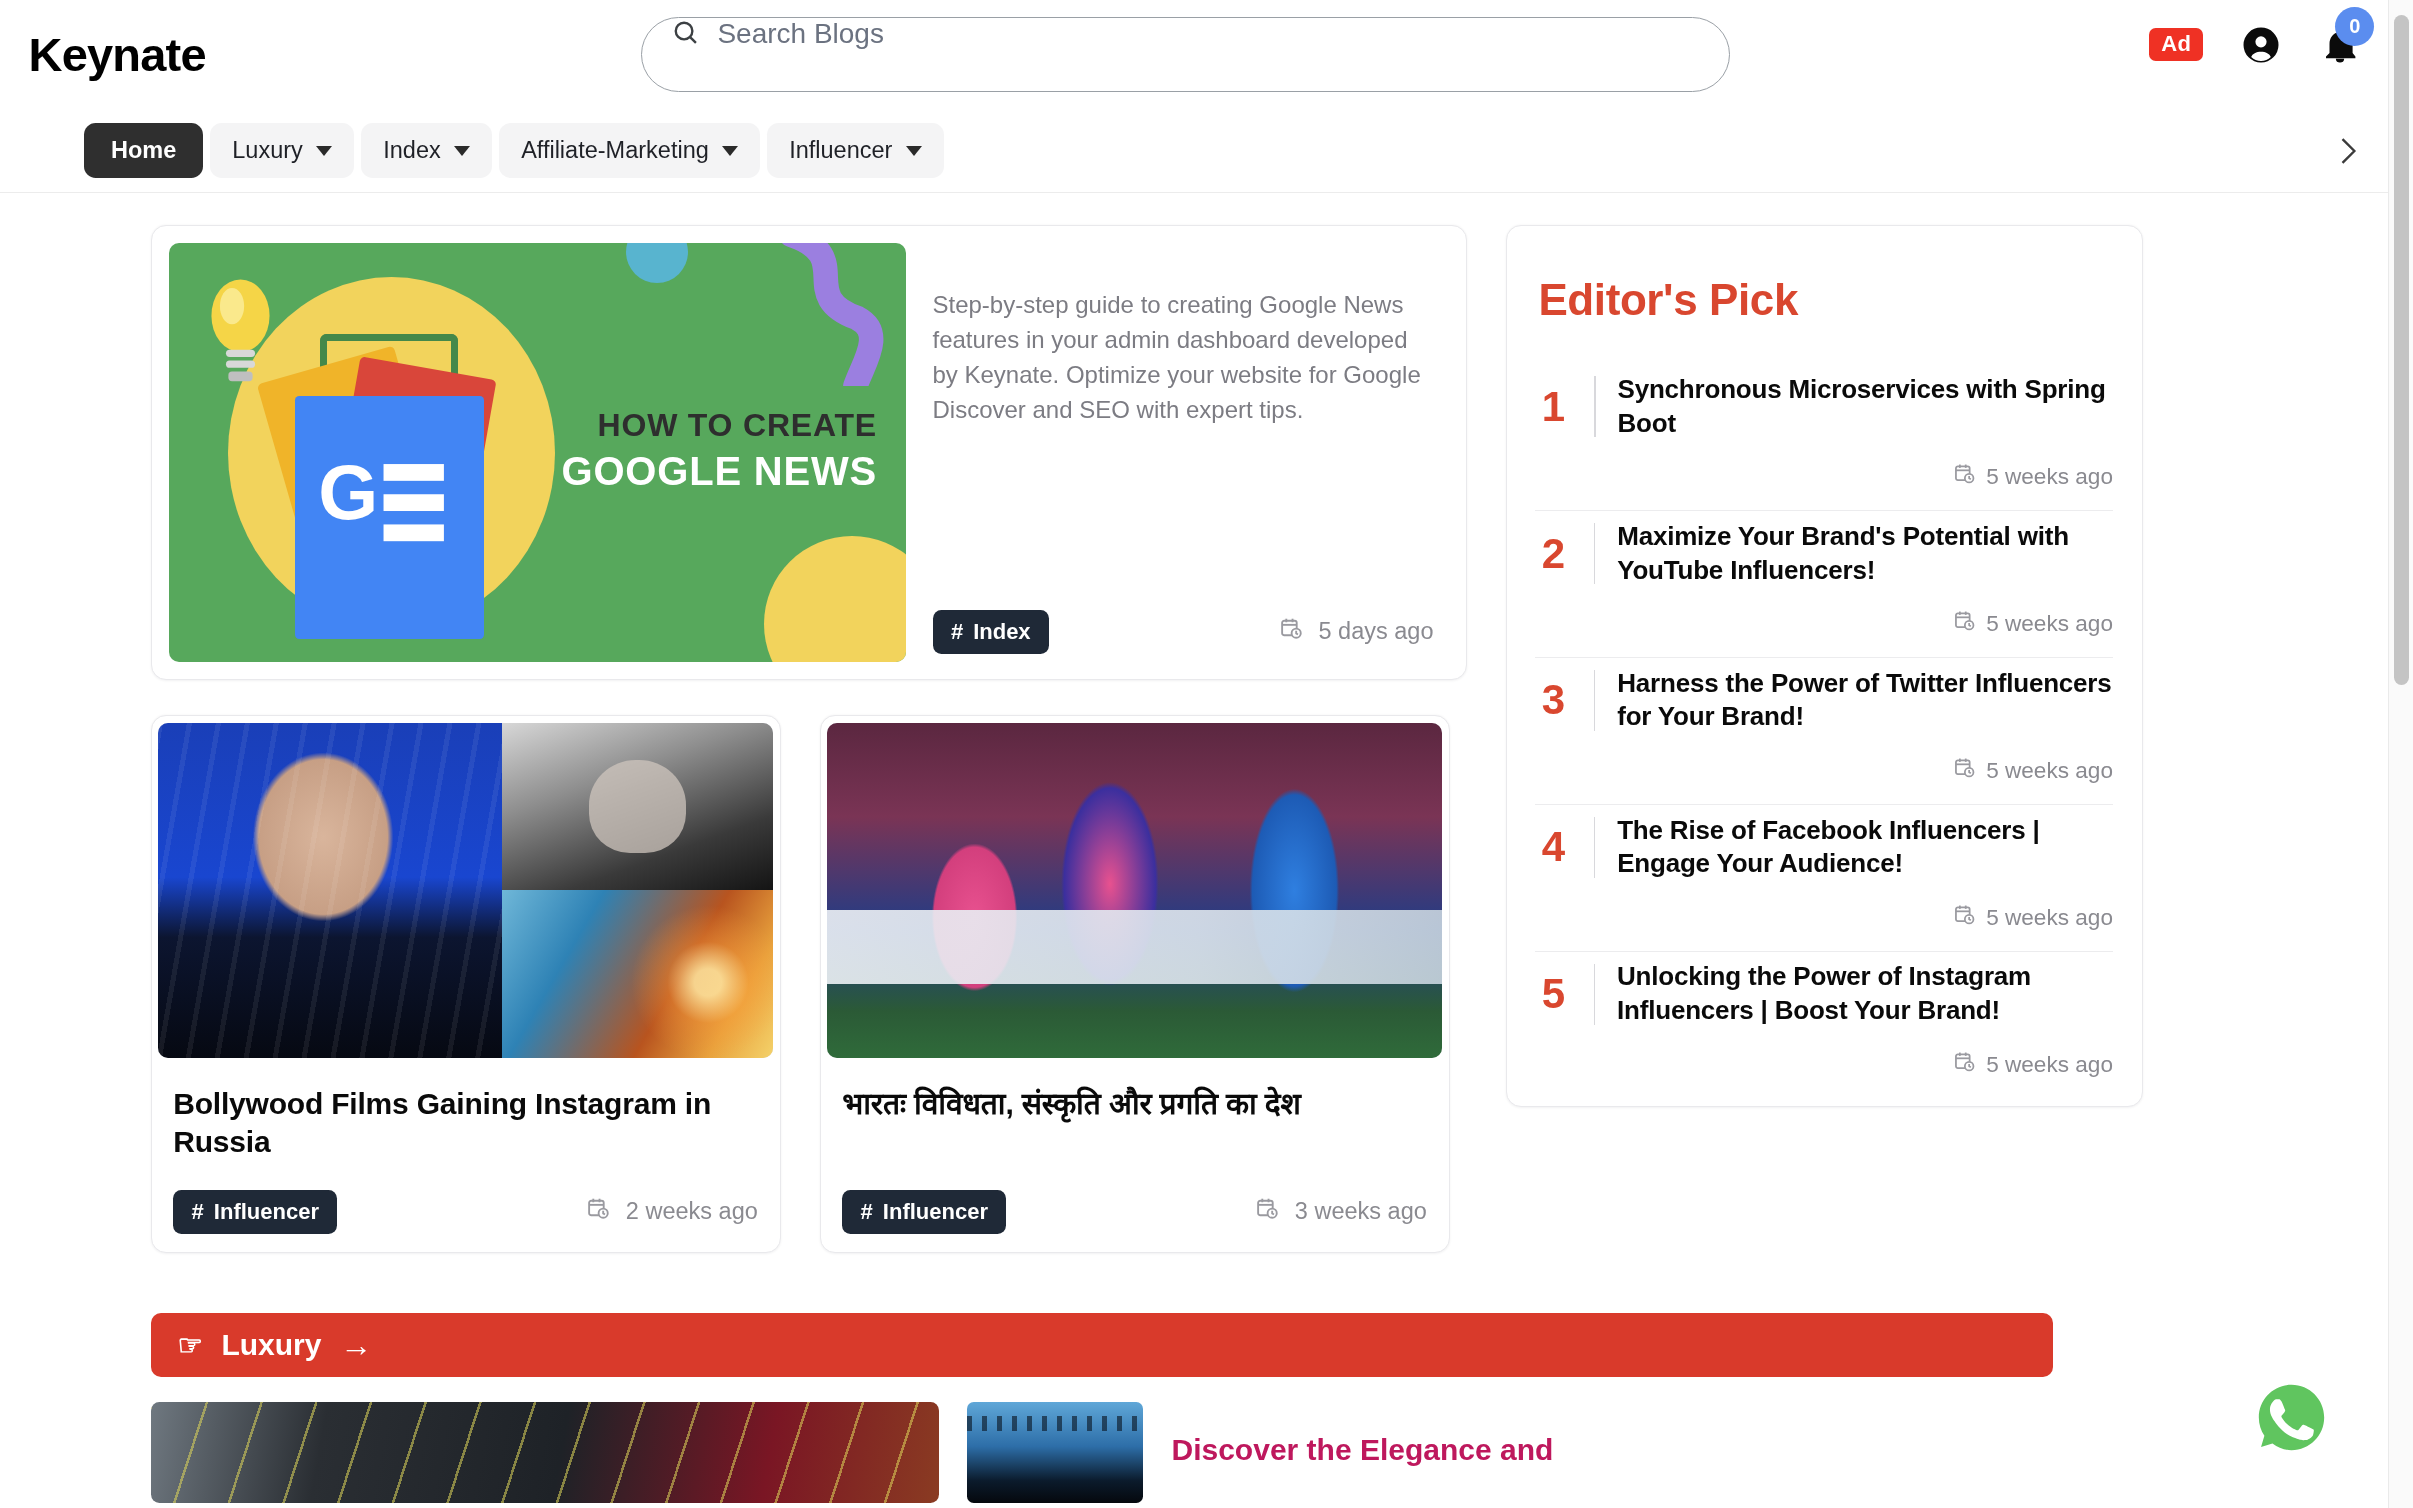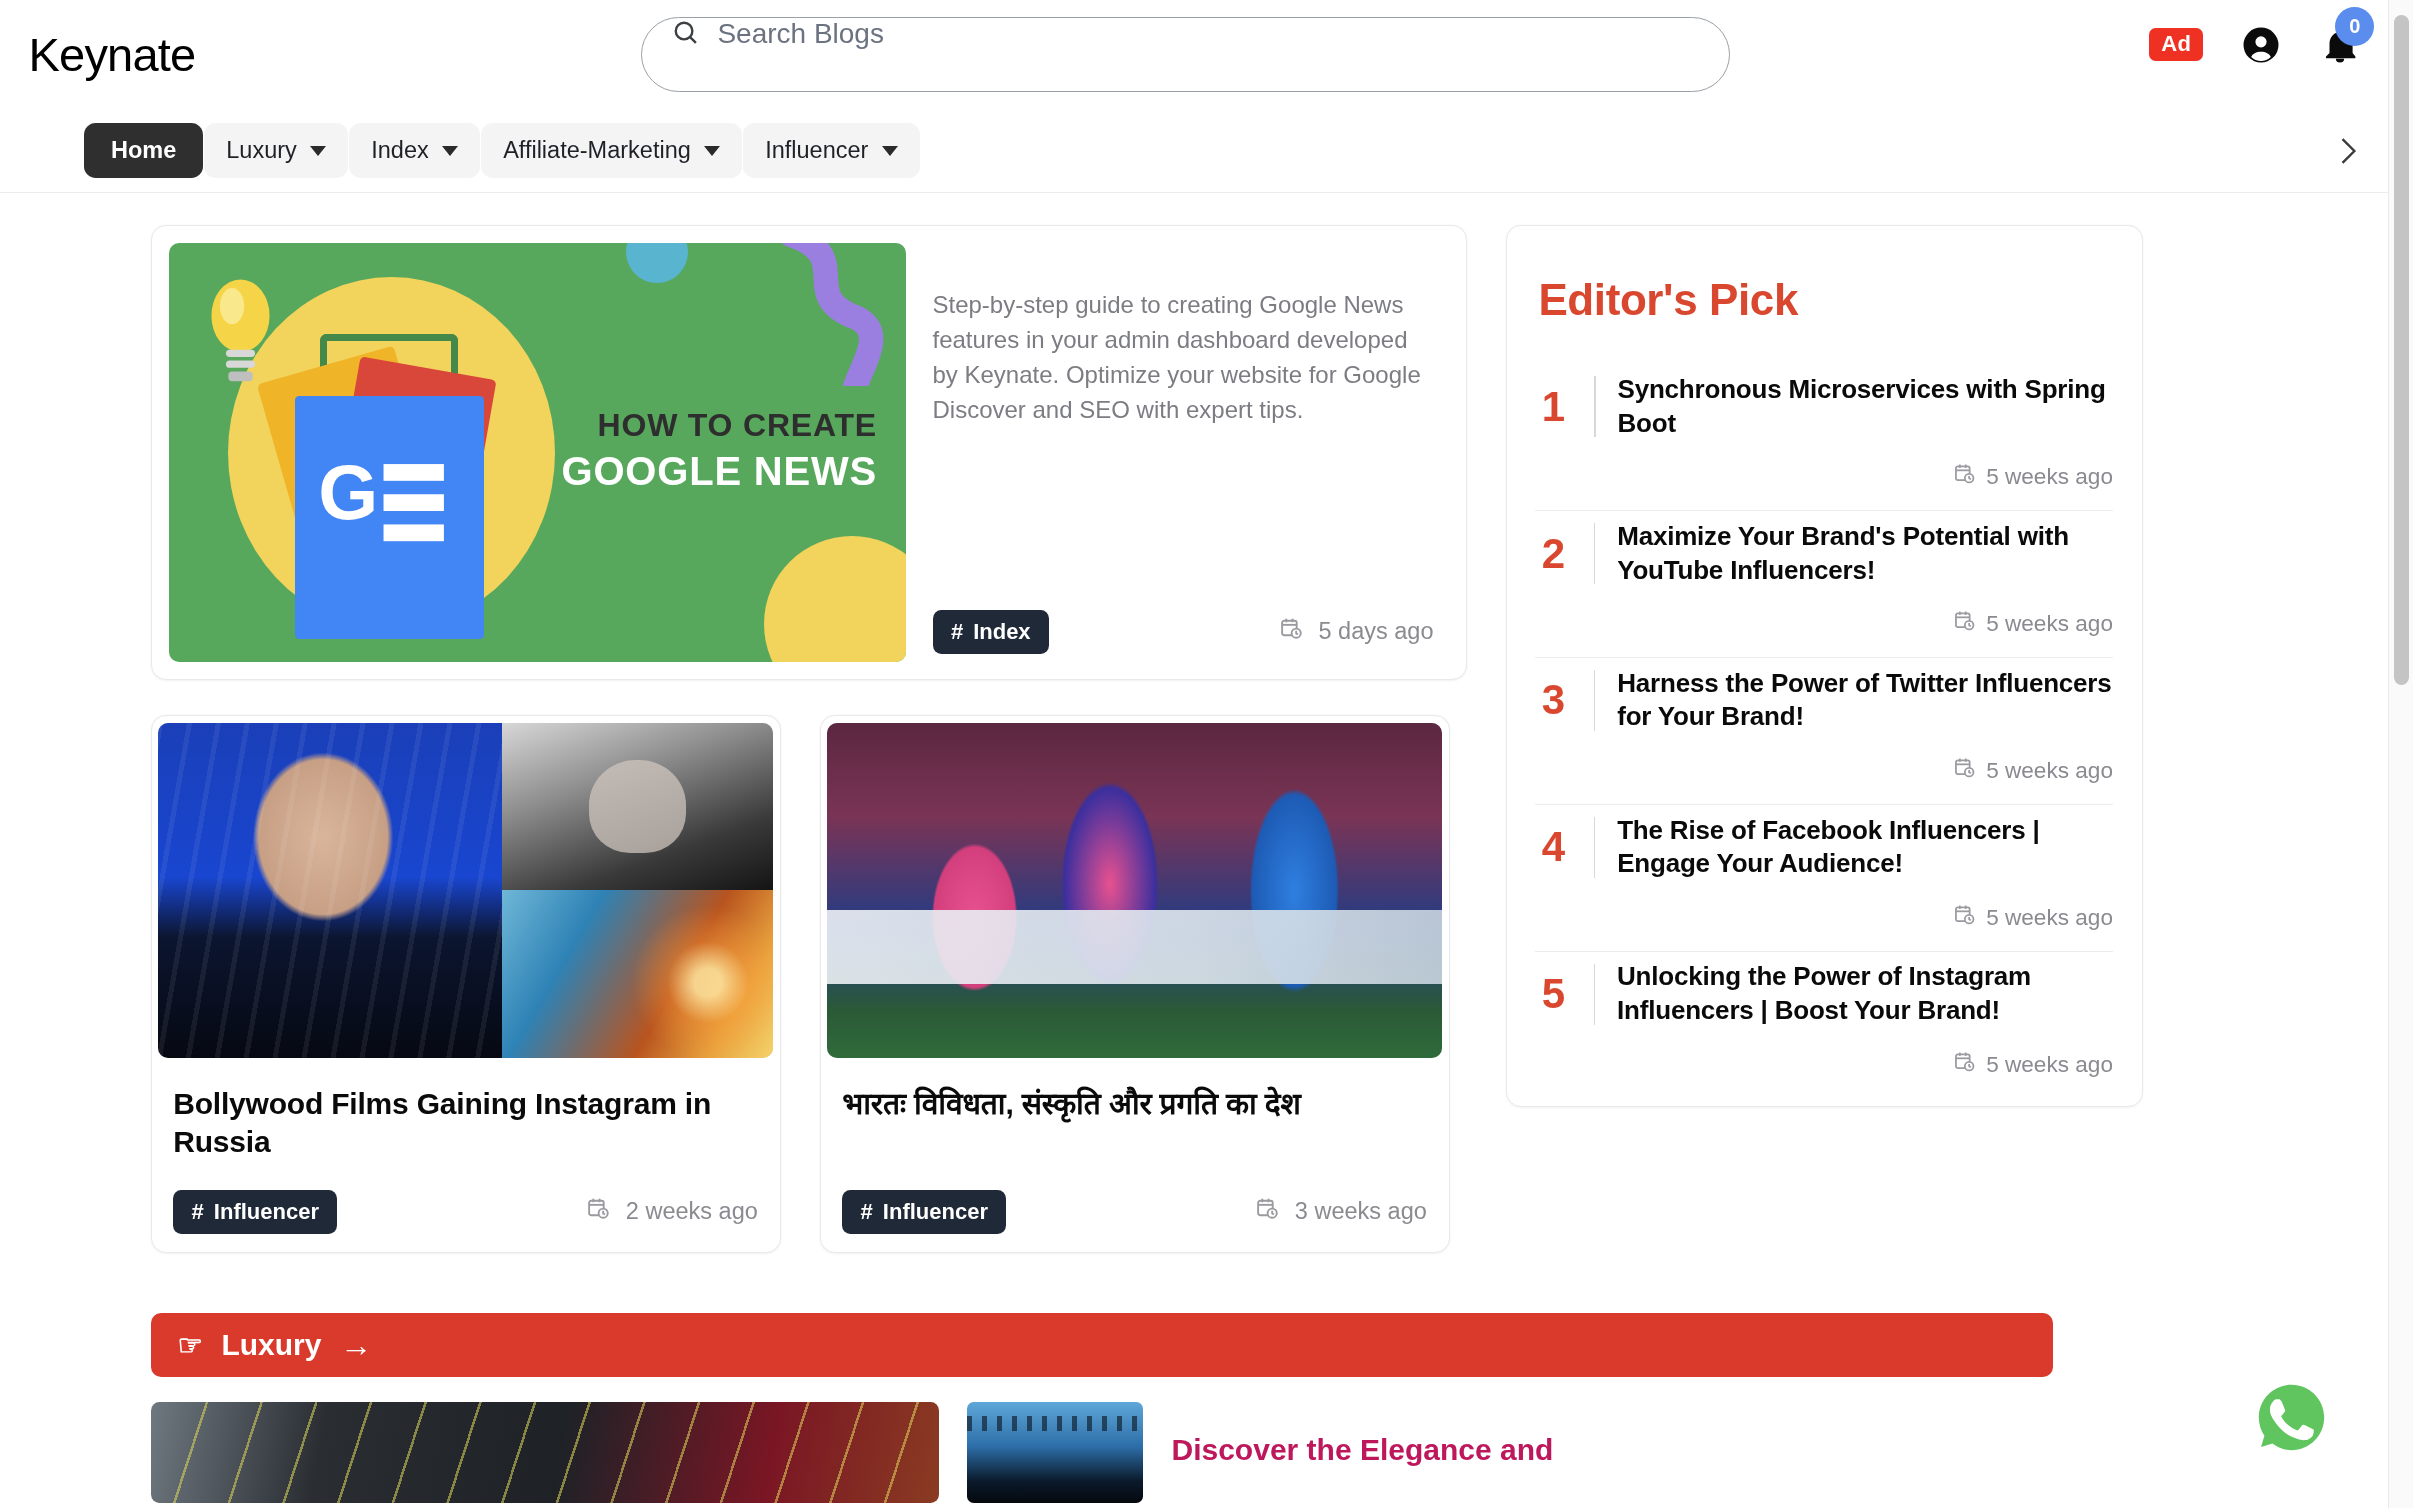--- a/index.html
+++ b/index.html
@@ -15,21 +15,21 @@
   .header {
     position: relative;
     height: 109px;
     background: #ffffff;
     display: flex;
     align-items: center;
     padding: 0 0 0 28.5px;
   }
   .brand {
     font-size: 47px;
-    font-weight: 400;
+    font-weight: 700;
     letter-spacing: -0.8px;
     color: #000000;
     line-height: 1;
     white-space: nowrap;
   }
   .search-wrap {
     position: absolute;
     left: 641px;
     top: 17px;
     width: 1089px;
@@ -85,21 +85,21 @@
   }
 
   
   .navbar {
     position: relative;
     height: 84px;
     background: #ffffff;
     display: flex;
     align-items: center;
     padding-left: 84px;
-    gap: 1px;
+    gap: 7px;
     border-bottom: 0.8px solid #ececec;
   }
   .nav-chip {
     background: #f4f4f5;
     color: #1f2127;
     border-radius: 11.7px;
     padding: 0 22px;
     height: 55px;
     display: flex;
     align-items: center;

